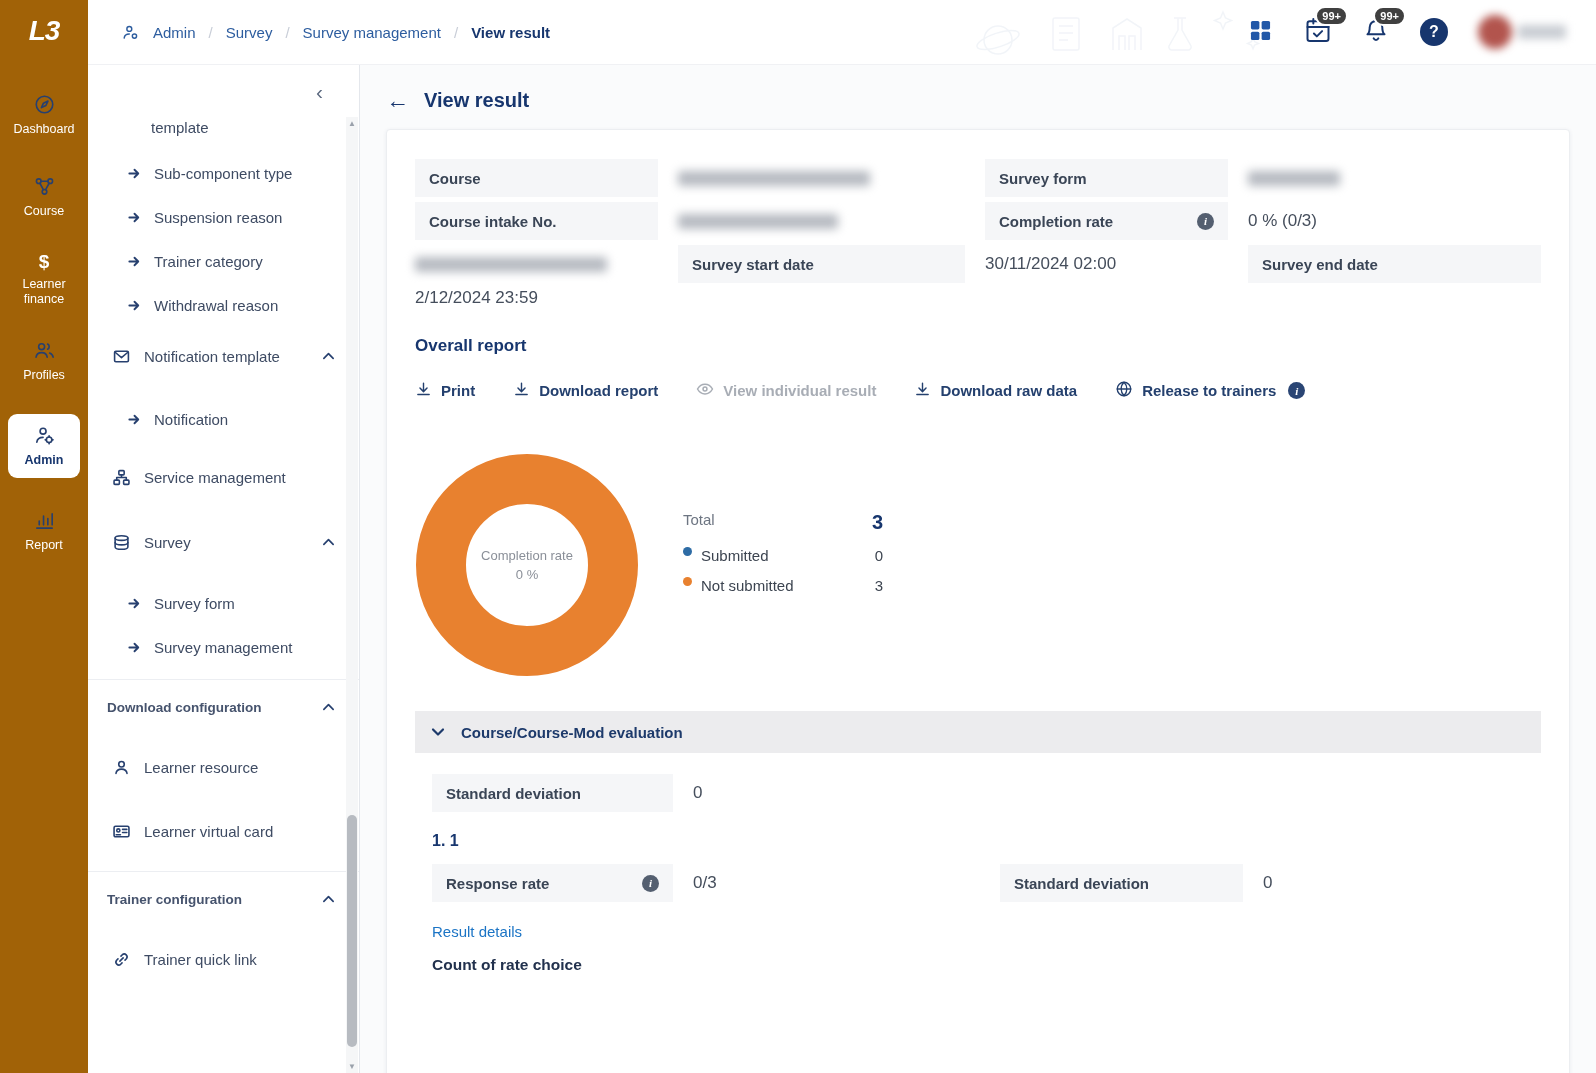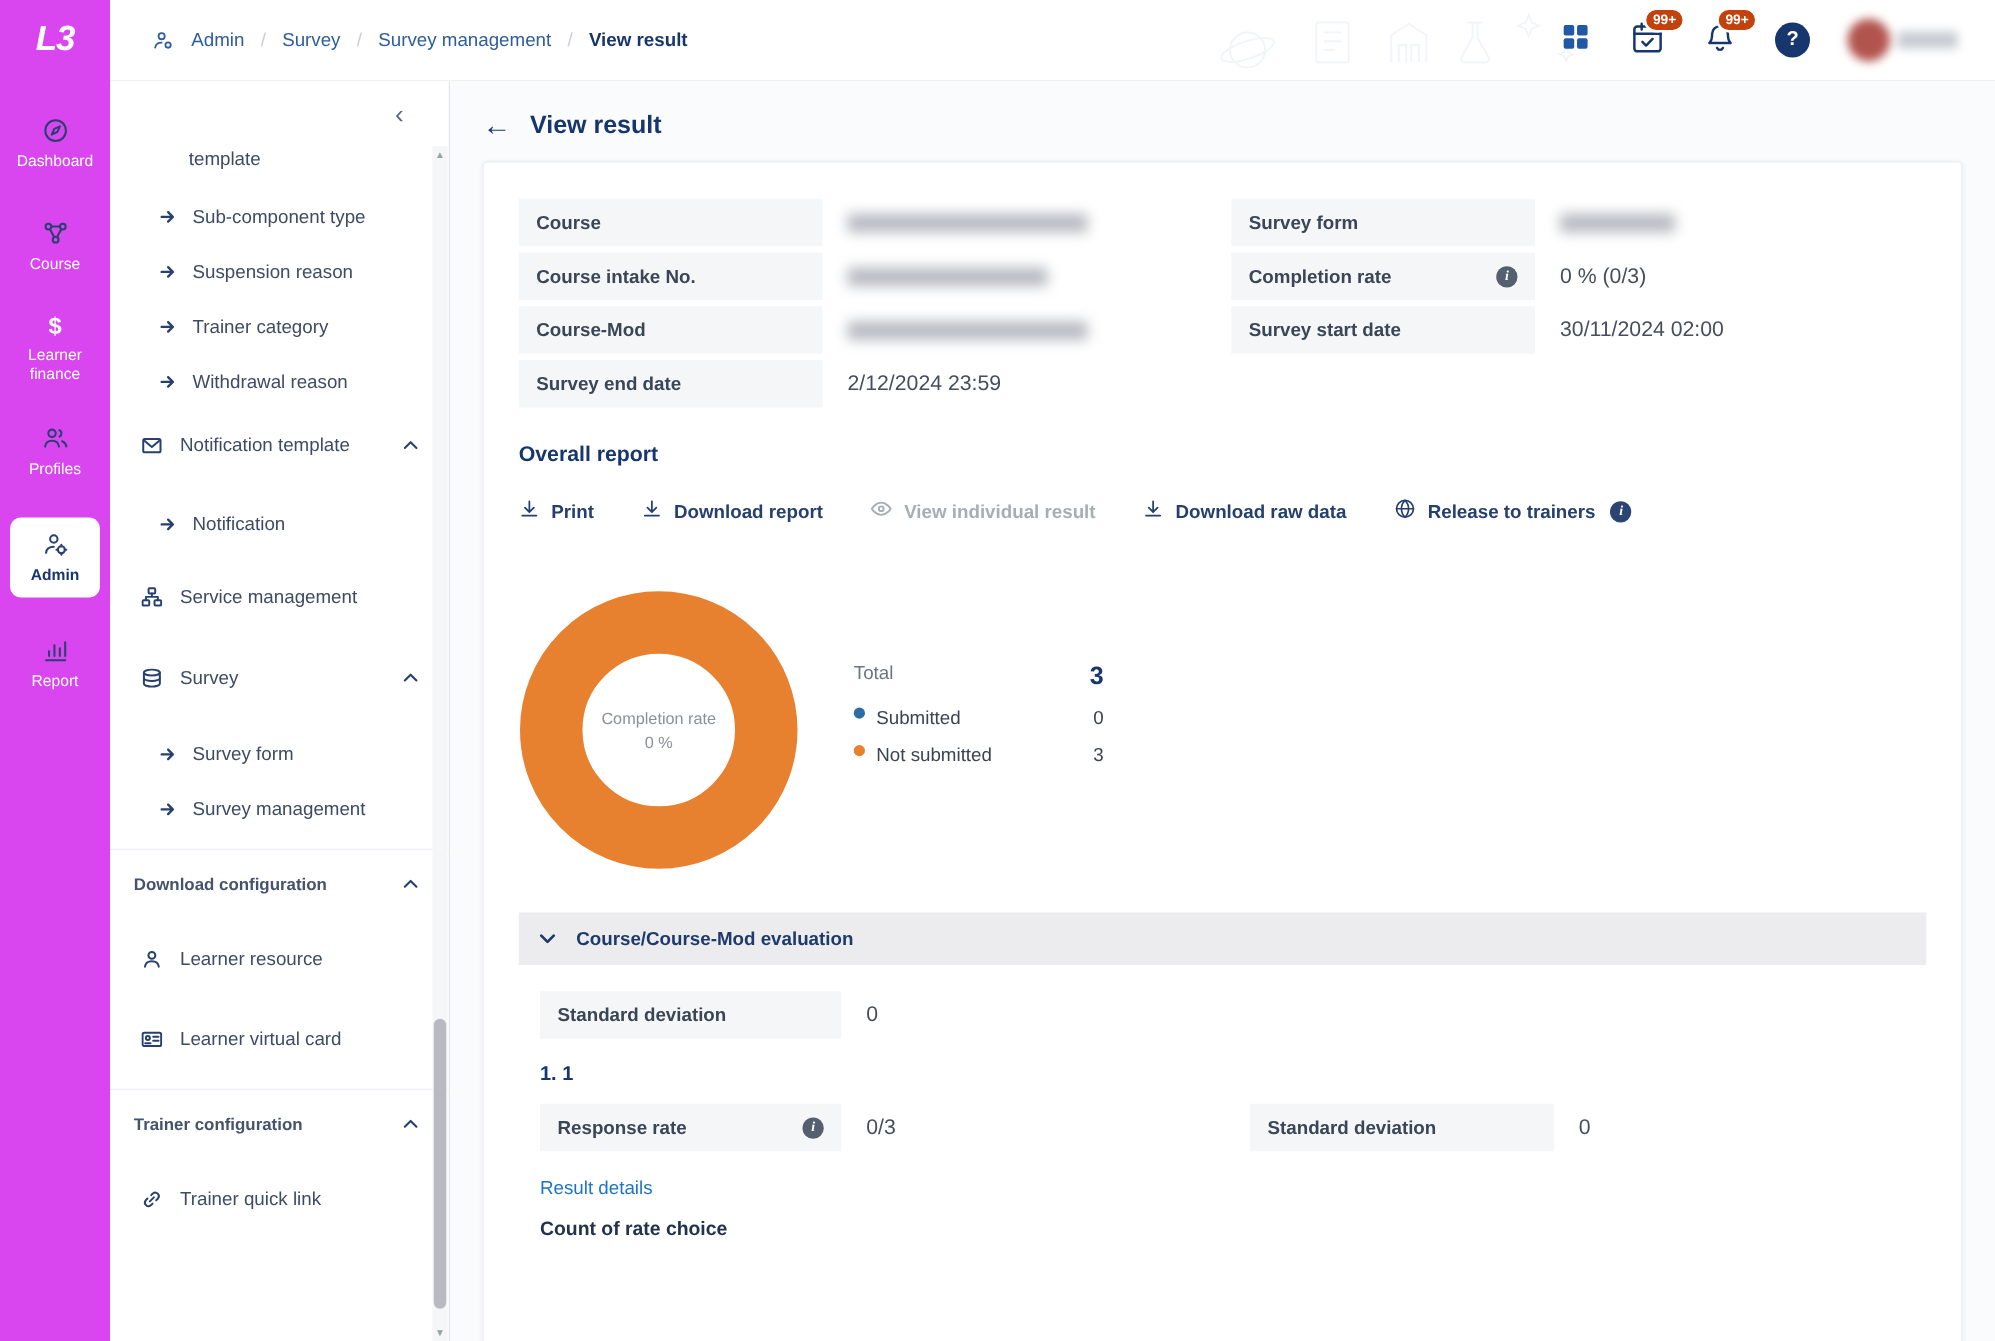--- a/index.html
+++ b/index.html
@@ -1,42 +1,42 @@
 <!DOCTYPE html>
 <html><head>
 <meta charset="utf-8">
 <style>
   *{margin:0;padding:0;box-sizing:border-box}
   html,body{width:1596px;height:1073px;overflow:hidden;background:#fff;
     font-family:"Liberation Sans",sans-serif;-webkit-font-smoothing:antialiased}
   .stage{position:relative;width:1596px;height:1073px;overflow:hidden}
 
   
-  .rail{position:absolute;left:0;top:0;width:88px;height:1073px;background:#d946ef;z-index:40;
+  .rail{position:absolute;left:0;top:0;width:88px;height:1073px;background:#a16207;z-index:40;
     display:flex;flex-direction:column;align-items:center}
   .logo{height:62px;display:flex;align-items:center;justify-content:center;color:#fff;
     font-size:28px;font-weight:bold;font-style:italic;letter-spacing:-1px;cursor:pointer}
   .rail-item{width:78px;height:58px;margin-top:24px;display:flex;flex-direction:column;align-items:center;
     justify-content:center;color:#fff;font-size:12.5px;line-height:1.15;text-align:center;cursor:pointer;gap:6px}
   .rail-item:first-of-type{margin-top:22px}
   .rail-item svg,.rail-item .txtic{display:block}
   .rail-item.active{background:#fff;color:#17366e;border-radius:9px;width:72px;height:64px;font-weight:bold}
   .txtic{font-size:19px;font-weight:bold;line-height:1}
 
   
   .header{position:absolute;left:88px;top:0;width:1508px;height:65px;background:#fff;z-index:30;
     display:flex;align-items:center;border-bottom:1px solid #f0f1f4}
   .doodles{position:absolute;left:790px;top:0;width:420px;height:65px;opacity:.55;pointer-events:none}
   .breadcrumb{display:flex;align-items:center;margin-left:33px;gap:13px;font-size:15px;color:#2d5d9f;z-index:2}
   .crumb{cursor:pointer;white-space:nowrap}
   .crumb-sep{color:#c8cdd7}
   .crumb.current{color:#17366e;font-weight:bold;cursor:default}
   .hicons{margin-left:auto;display:flex;align-items:center;gap:30px;margin-right:26px;z-index:2}
   .hicon{position:relative;cursor:pointer;display:flex;align-items:center;justify-content:center}
-  .badge{position:absolute;top:-10px;right:-16px;background:#c2410c;color:#fff;font-size:11px;font-weight:bold;
+  .badge{position:absolute;top:-10px;right:-16px;background:#404040;color:#fff;font-size:11px;font-weight:bold;
     padding:2px 5px;border-radius:10px;border:2px solid #fff;line-height:1.1}
   .help-circle{width:28px;height:28px;border-radius:50%;background:#17366e;color:#fff;font-weight:bold;
     font-size:16px;display:flex;align-items:center;justify-content:center}
   .avatar-redact{width:92px;height:38px;display:flex;align-items:center;gap:6px;filter:blur(4px)}
   .avatar-redact .av{width:34px;height:34px;border-radius:50%;background:#b2544d}
   .avatar-redact .nm{width:48px;height:14px;background:#c9cdd3;border-radius:2px}
 
   
   .subbar{position:absolute;left:88px;top:65px;width:272px;height:1008px;background:#fff;z-index:20;
     border-right:1px solid #e4e7ec}
@@ -451,23 +451,20 @@
             <span class="redact" style="width:160px"></span>
           </div>
         <div class="ilabel">
           <span>Completion rate</span>
           <span class="info-dot">i</span>
         </div>
         <div class="ival">
             <span>0 % (0/3)</span>
           </div>
 
-        <div class="ilabel">
-            <span>Course-Mod</span>
-          </div>
         <div class="ival">
             <span class="redact" style="width:192px"></span>
           </div>
         <div class="ilabel">
             <span>Survey start date</span>
           </div>
         <div class="ival">
             <span>30/11/2024 02:00</span>
           </div>
 

